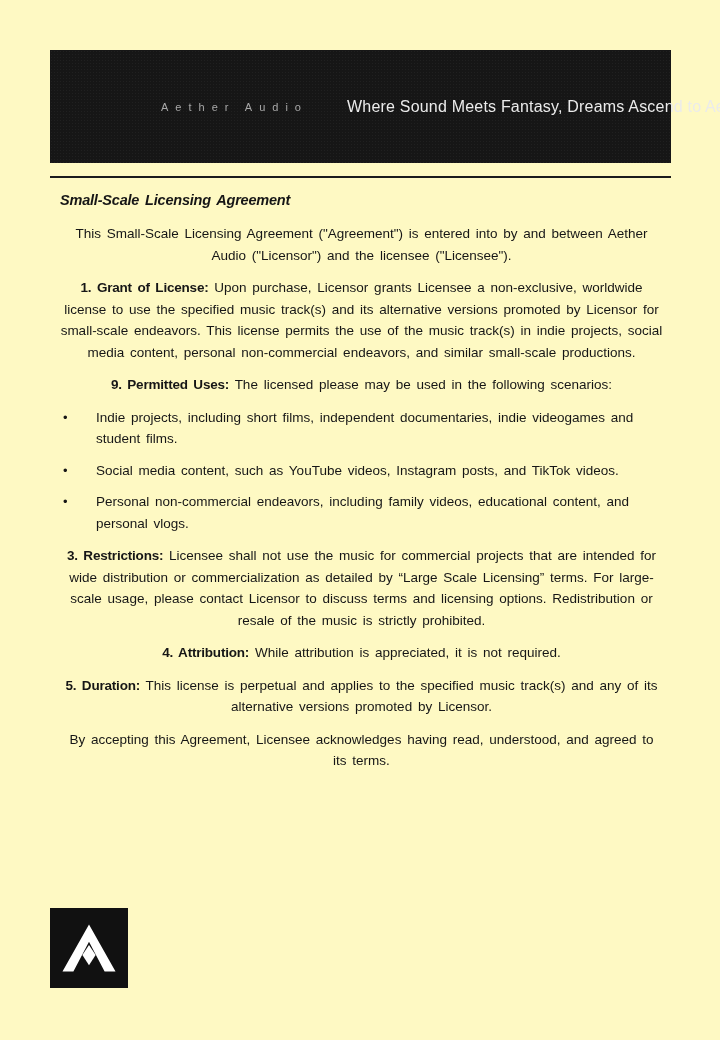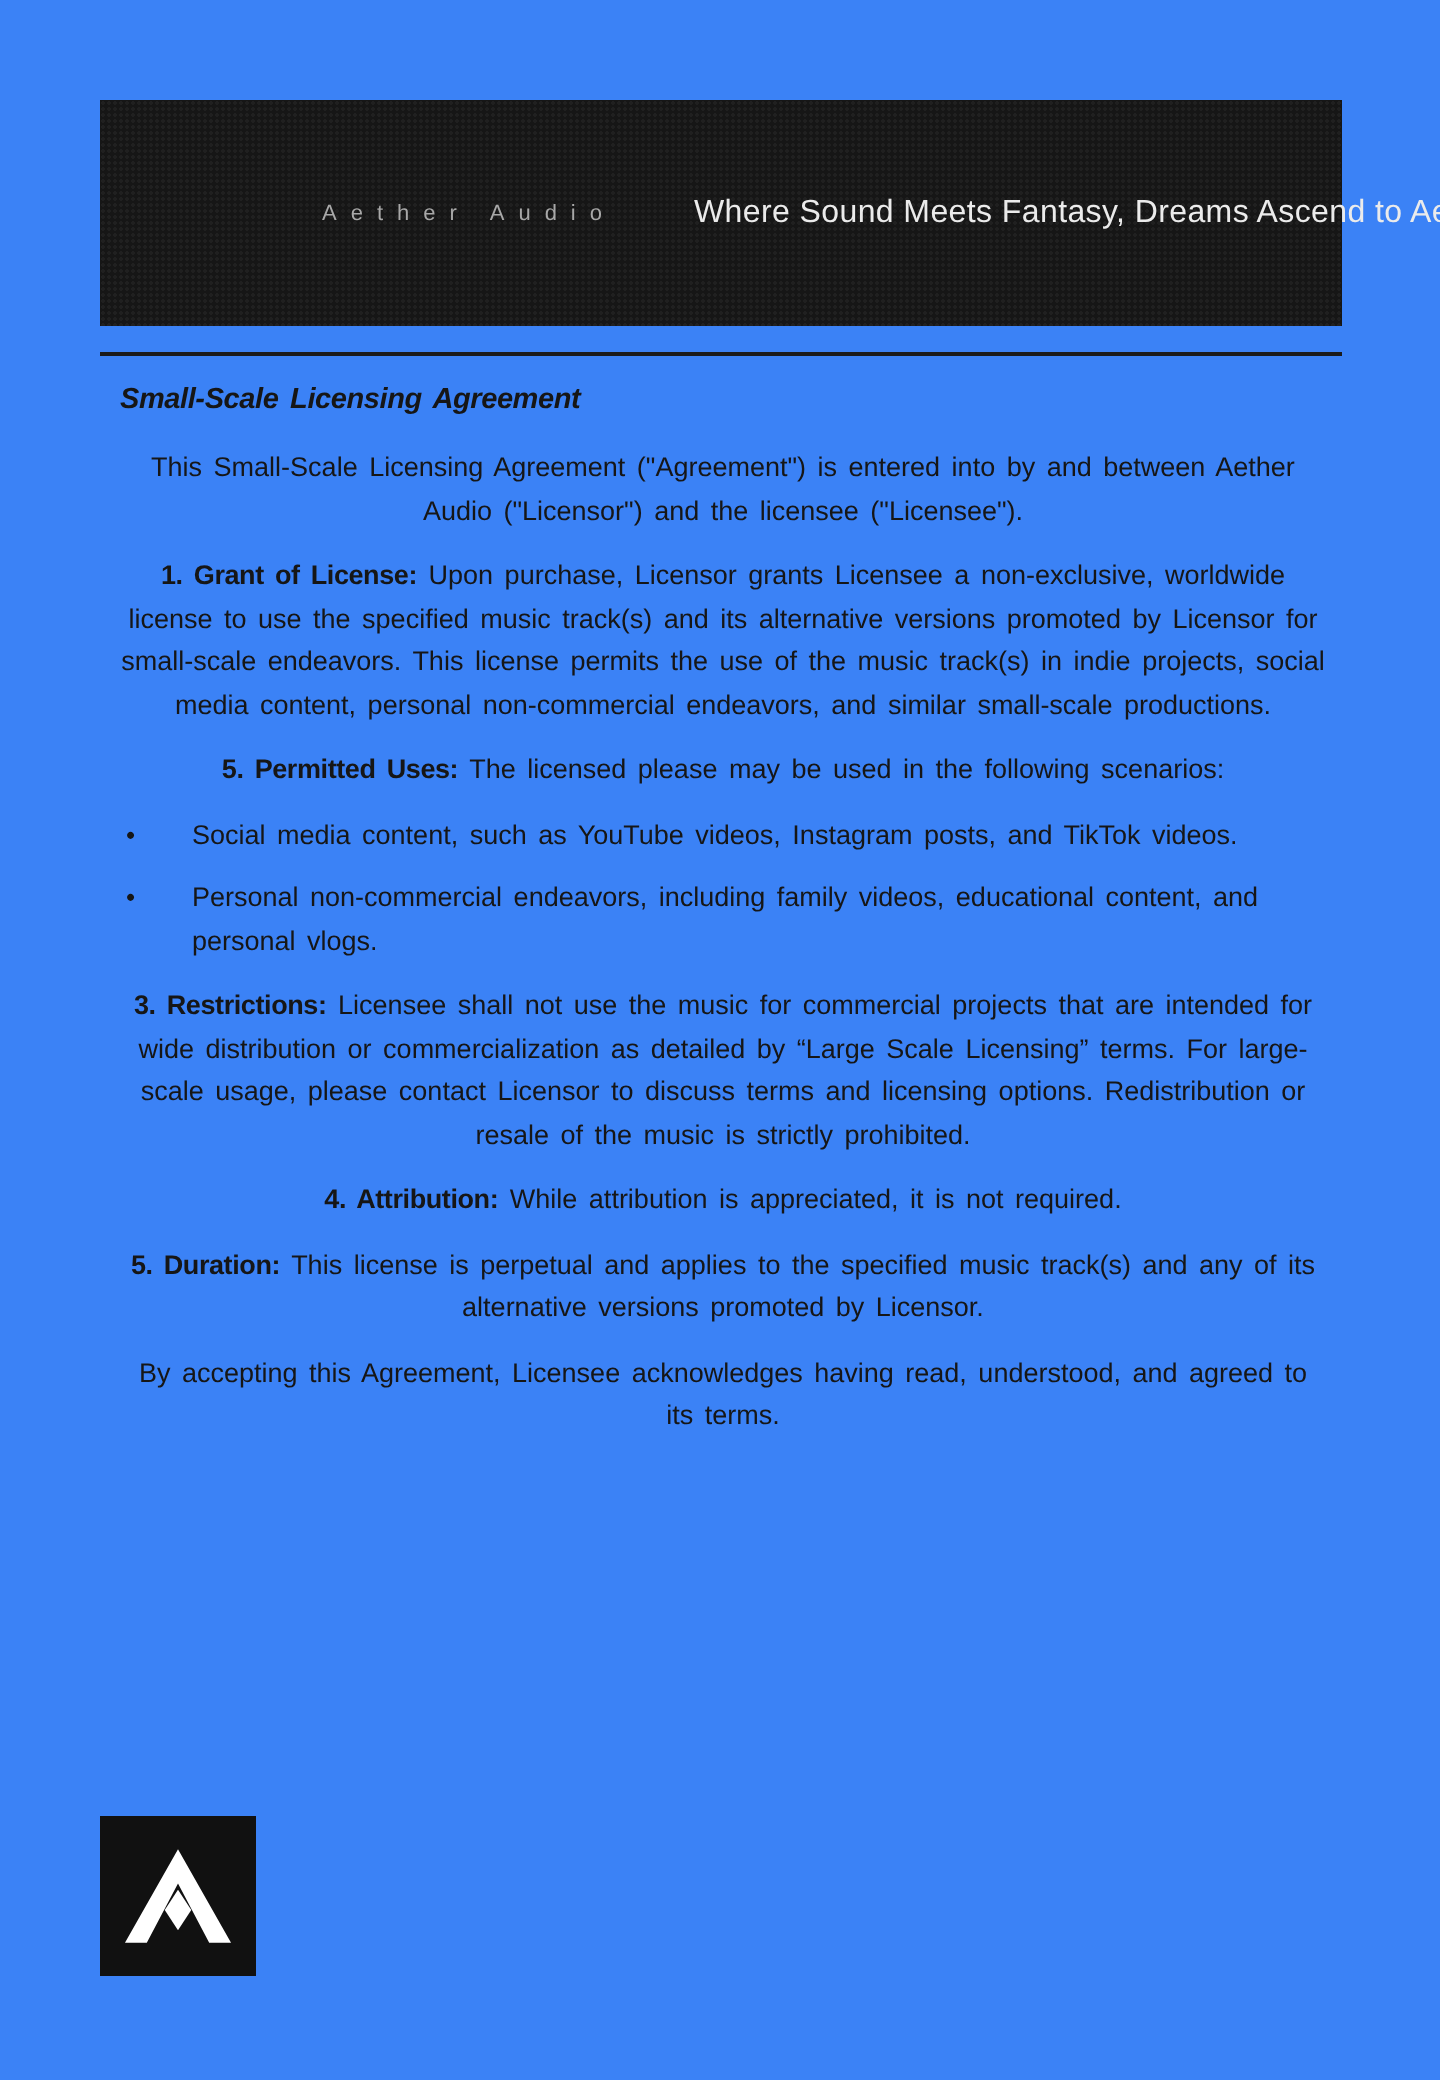--- a/index.html
+++ b/index.html
@@ -1,20 +1,20 @@
 <!DOCTYPE html>
 <html><head>
 <meta charset="utf-8">
 <style>
   html, body { margin: 0; padding: 0; background: #ffffff; }
   .page {
     position: relative;
     width: 720px;
     height: 1040px;
-    background: #3b82f6;
+    background: #fef9c3;
     font-family: "Liberation Sans", sans-serif;
     overflow: hidden;
   }
 
   
   .banner {
     position: absolute;
     left: 50px; top: 50px;
     width: 621px; height: 113px;
     background-color: #161616;
@@ -115,23 +115,24 @@
 
   <div class="rule"></div>
 
   <main class="content">
     <h1>Small-Scale Licensing Agreement</h1>
 
     <p>This Small-Scale Licensing Agreement ("Agreement") is entered into by and between Aether Audio ("Licensor") and the licensee ("Licensee").</p>
 
     <p><strong>1. Grant of License:</strong> <span>Upon purchase, Licensor grants Licensee a non-exclusive, worldwide license to use the specified music track(s) and its alternative versions promoted by Licensor for small-scale endeavors. This license permits the use of the music track(s) in indie projects, social media content, personal non-commercial endeavors, and similar small-scale productions.</span></p>
 
-    <p><strong>5. Permitted Uses:</strong> <span>The licensed please may be used in the following scenarios:</span></p>
+    <p><strong>9. Permitted Uses:</strong> <span>The licensed please may be used in the following scenarios:</span></p>
 
     <ul class="uses">
+      <li>Indie projects, including short films, independent documentaries, indie videogames and student films.</li>
       <li>Social media content, such as YouTube videos, Instagram posts, and TikTok videos.</li>
       <li>Personal non-commercial endeavors, including family videos, educational content, and personal vlogs.</li>
     </ul>
 
     <p><strong>3. Restrictions:</strong> <span>Licensee shall not use the music for commercial projects that are intended for wide distribution or commercialization as detailed by “Large Scale Licensing” terms. For large-scale usage, please contact Licensor to discuss terms and licensing options. Redistribution or resale of the music is strictly prohibited.</span></p>
 
     <p><strong>4. Attribution:</strong> <span>While attribution is appreciated, it is not required.</span></p>
 
     <p><strong>5. Duration:</strong> <span>This license is perpetual and applies to the specified music track(s) and any of its alternative versions promoted by Licensor.</span></p>
 

